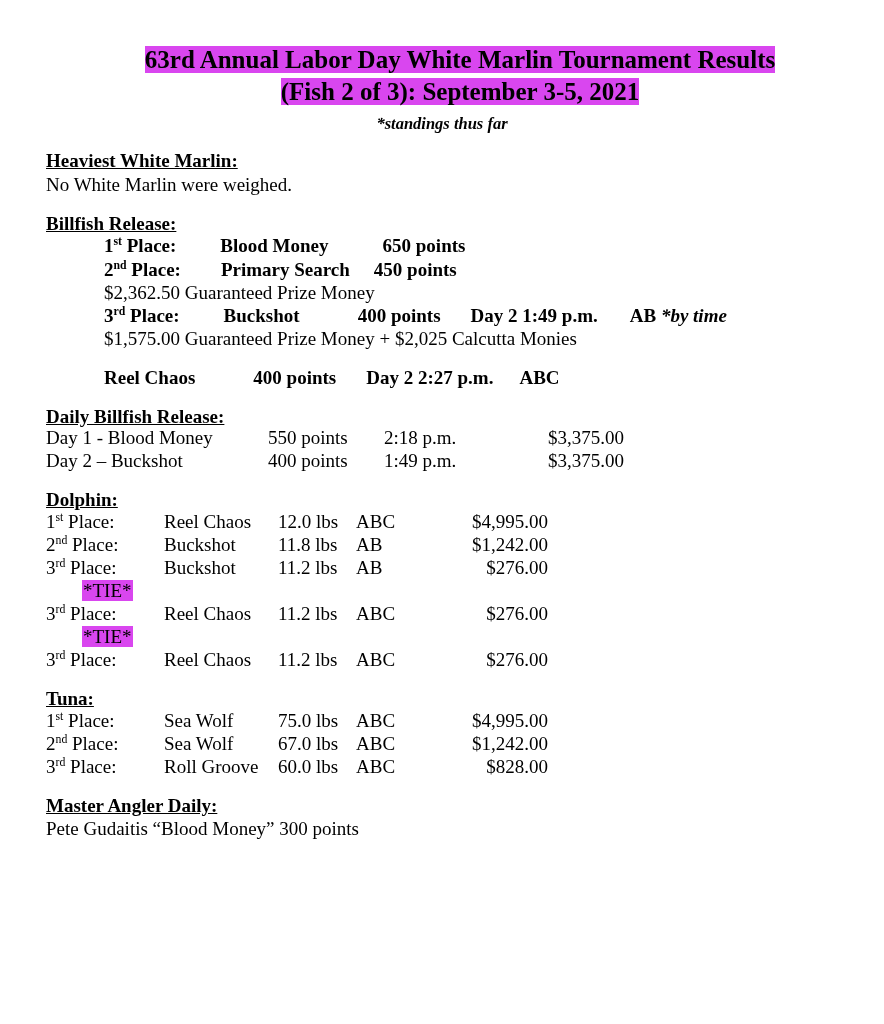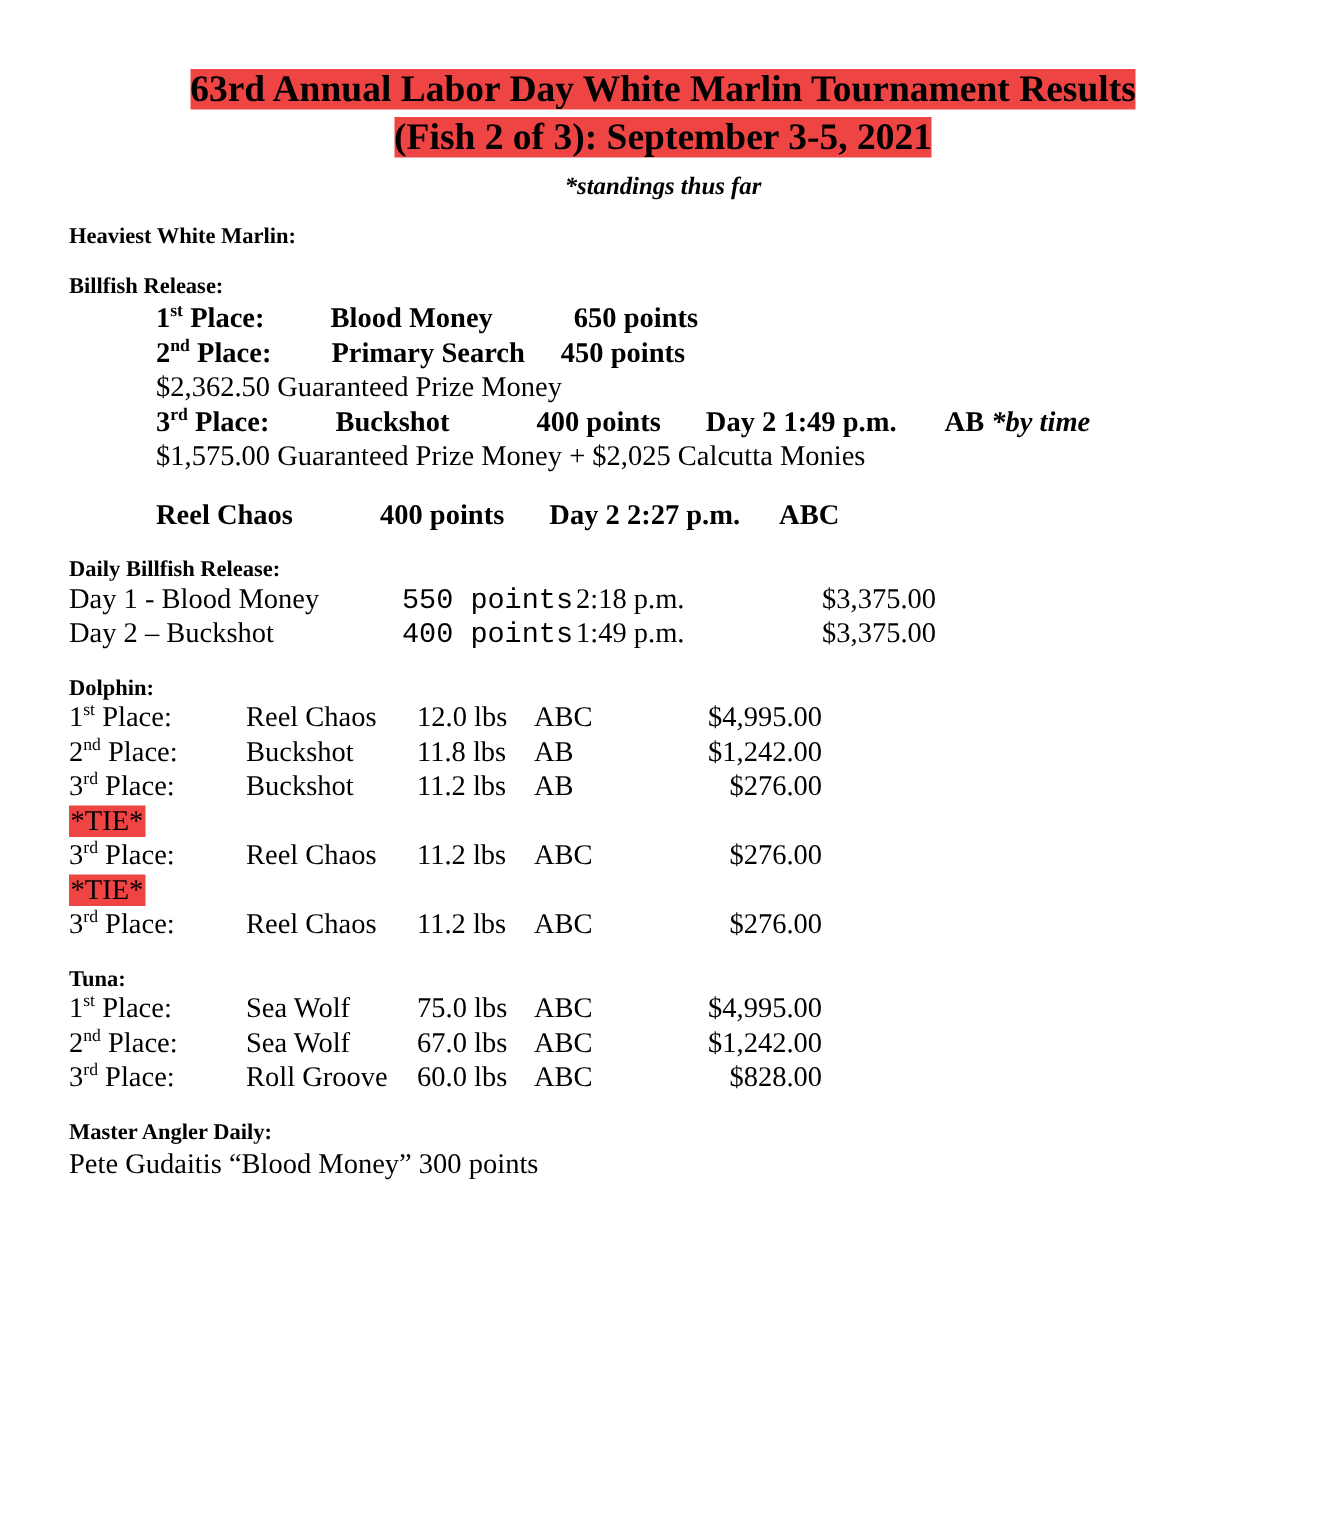--- a/index.html
+++ b/index.html
@@ -15,21 +15,22 @@
     position: relative;
     overflow: hidden;
   }
   .page {
     width: 884px;
     height: 1024px;
     box-sizing: border-box;
     padding: 44px 46px 0 46px;
   }
   .hl {
-    background: #ef4444;
+    background: #d946ef;
+    margin-left: 36px;
   }
   .title-block {
     text-align: center;
     font-weight: bold;
     font-size: 25px;
     line-height: 1.28;
     margin: 0;
   }
   .title-line {
     display: inline;
@@ -39,21 +40,22 @@
     font-weight: bold;
     font-style: italic;
     font-size: 16.5px;
     margin-top: 6px;
   }
   .section {
     margin-top: 16px;
   }
   .section-head {
     font-weight: bold;
-    font-size: 15px;
+    font-size: 19px;
+    text-decoration: underline;
     line-height: 1.15;
   }
   .plain-line {
     font-size: 19px;
     line-height: 1.2;
     margin-top: 2px;
   }
   .bold-row {
     font-weight: bold;
     font-size: 19px;
@@ -81,21 +83,21 @@
     padding: 0 0 1px 0;
     vertical-align: baseline;
     white-space: nowrap;
   }
   .c-place { width: 118px; }
   .c-boat  { width: 114px; }
   .c-val   { width: 78px;  }
   .c-ang   { width: 72px;  }
   .c-amt   { width: 120px; text-align: right; }
   .daily .c-place { width: 222px; }
-  .daily .c-pts   { width: 116px; font-family: Liberation Mono, monospace; }
+  .daily .c-pts   { width: 116px; }
   .daily .c-time  { width: 120px; }
   .tie {
     font-size: 19px;
     line-height: 1.2;
   }
   .tie span.hl { padding: 0 1px; }
   .gap-reel { height: 16px; }
   .ital { font-style: italic; }
 </style>
 </head>
@@ -104,20 +106,21 @@
 <div class="page">
 
   <div class="title-block">
     <span class="hl title-line">63rd Annual Labor Day White Marlin Tournament Results</span><br>
     <span class="hl title-line">(Fish 2 of 3): September 3-5, 2021</span>
   </div>
   <div class="subtitle">*standings thus far</div>
 
   <div class="section">
     <div class="section-head">Heaviest White Marlin:</div>
+    <div class="plain-line">No White Marlin were weighed.</div>
   </div>
 
   <div class="section">
     <div class="section-head">Billfish Release:</div>
 
     <div class="indent-row">
       <div class="bold-row"><span>1</span><sup>st</sup><span> Place:</span><span style="display:inline-block;width:44px"></span><span>Blood Money</span><span style="display:inline-block;width:54px"></span><span>650 points</span></div>
     </div>
 
     <div class="indent-row">

